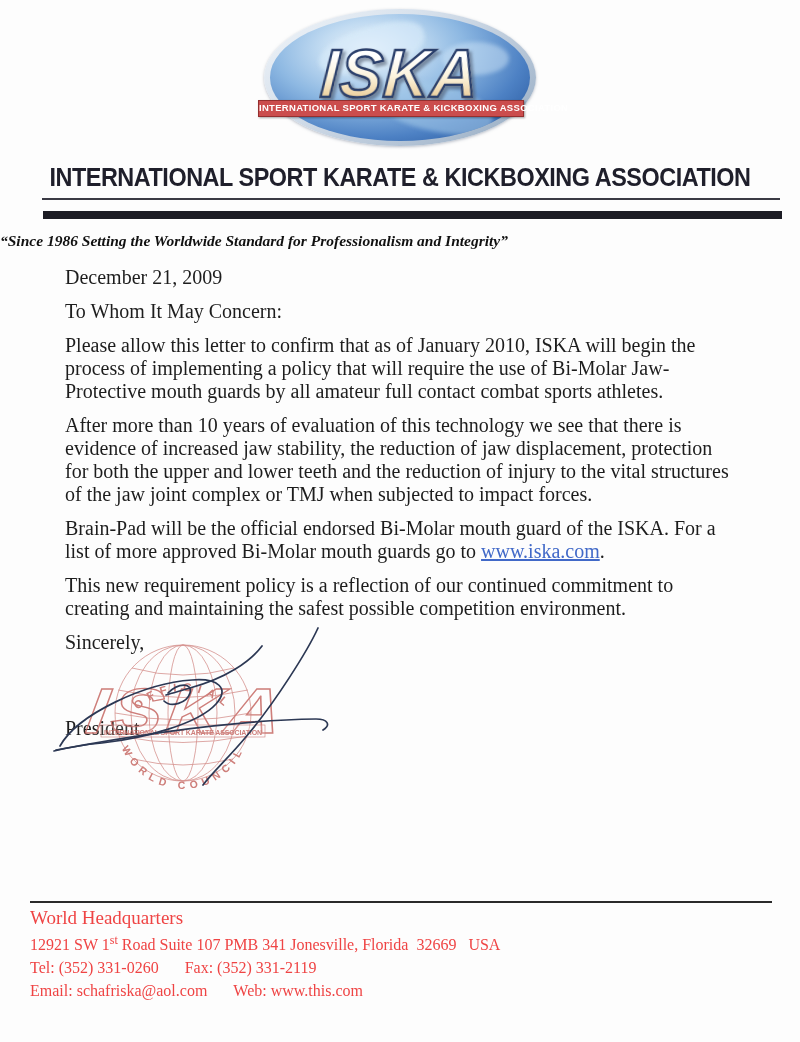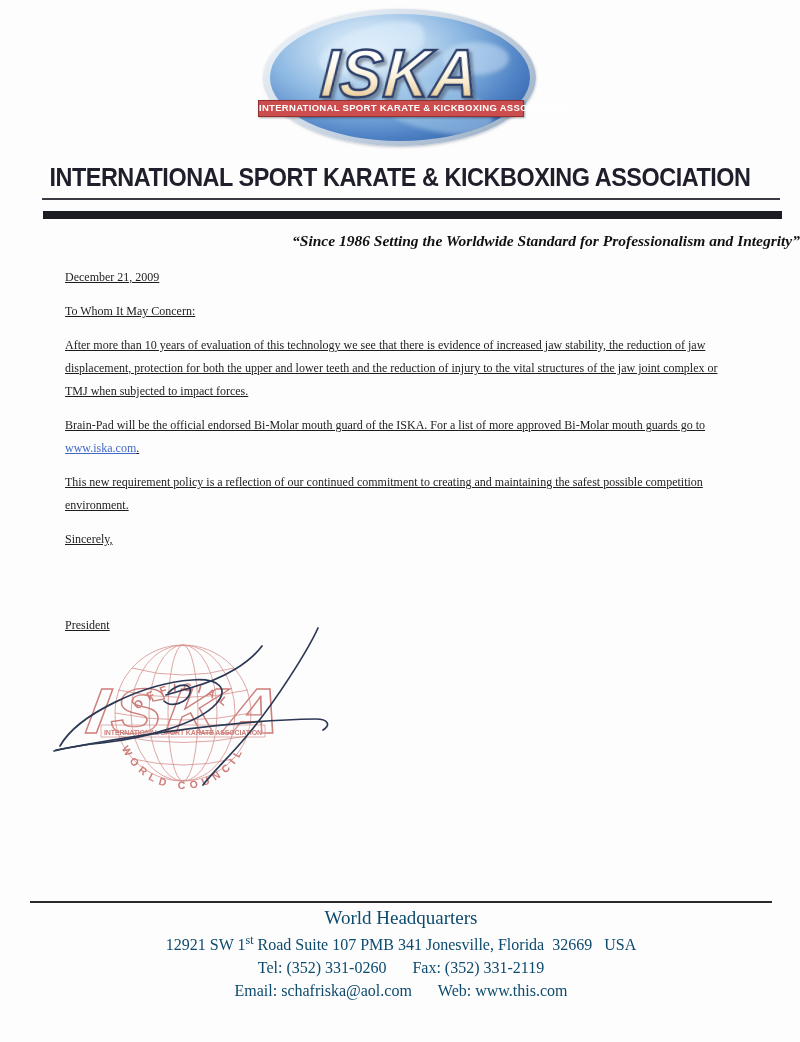--- a/index.html
+++ b/index.html
@@ -43,36 +43,36 @@
   
   .org-title{
     margin:16px 0 0 0;text-align:center;
     font-family:"Liberation Sans",sans-serif;font-weight:bold;
     font-size:26px;letter-spacing:-.5px;color:#1f1f2b;
     transform:scaleX(.9);transform-origin:center;
   }
   .rule-thin{height:2px;background:#3a3a44;margin:5px 20px 0 42px;}
   .rule-thick{height:8px;background:#1c1c24;margin:11px 18px 0 43px;}
   .tagline{
-    margin:13px 0 0 0;text-align:right;
+    margin:13px 0 0 0;text-align:left;
     font-style:italic;font-weight:bold;font-size:15.5px;color:#111;
   }
   
-  .letter{margin:16px 60px 1px 65px;font-size:12px;line-height:23px;text-decoration:underline;}
+  .letter{margin:16px 60px 1px 65px;font-size:20px;line-height:23px;}
   .letter p{margin:0 0 11px 0;}
   .letter a{color:#4169c8;text-decoration:underline;}
   .sig-space{height:52px;}
   .signer{line-height:22px;}
   
   .stamp-svg{position:absolute;left:73px;top:635px;pointer-events:none;}
   .sign-svg{position:absolute;left:40px;top:598px;pointer-events:none;}
   
   .footer{
     position:absolute;left:30px;right:28px;top:901px;
-    border-top:2px solid #2a2a2a;text-align:center;color:#0c4a6e;
+    border-top:2px solid #2a2a2a;color:#ef4444;
   }
   .footer .f1{font-size:19px;line-height:23px;margin-top:3px;}
   .footer .fline{font-size:16px;line-height:23px;white-space:pre-wrap;}
   .footer .fline span{white-space:pre-wrap;}
   .gap{display:inline-block;width:26px;}
   sup{font-size:12px;}
 </style>
 </head>
 <body>
 
@@ -90,20 +90,21 @@
   </div>
 
   <h1 class="org-title">INTERNATIONAL SPORT KARATE &amp; KICKBOXING ASSOCIATION</h1>
   <div class="rule-thin"></div>
   <div class="rule-thick"></div>
   <div class="tagline">“Since 1986 Setting the Worldwide Standard for Professionalism and Integrity”</div>
 
   <div class="letter">
     <p>December 21, 2009</p>
     <p>To Whom It May Concern:</p>
+    <p>Please allow this letter to confirm that as of January 2010, ISKA will begin the process of implementing a policy that will require the use of Bi-Molar Jaw-Protective mouth guards by all amateur full contact combat sports athletes.</p>
     <p>After more than 10 years of evaluation of this technology we see that there is evidence of increased jaw stability, the reduction of jaw displacement, protection for both the upper and lower teeth and the reduction of injury to the vital structures of the jaw joint complex or TMJ when subjected to impact forces.</p>
     <p><span>Brain-Pad will be the official endorsed Bi-Molar mouth guard of the ISKA. For a list of more approved Bi-Molar mouth guards go to </span><a href="#">www.iska.com</a><span>.</span></p>
     <p>This new requirement policy is a reflection of our continued commitment to creating and maintaining the safest possible competition environment.</p>
     <p>Sincerely,</p>
     <div class="sig-space"></div>
     <div class="signer">
       <div>President</div>
     </div>
   </div>
 

